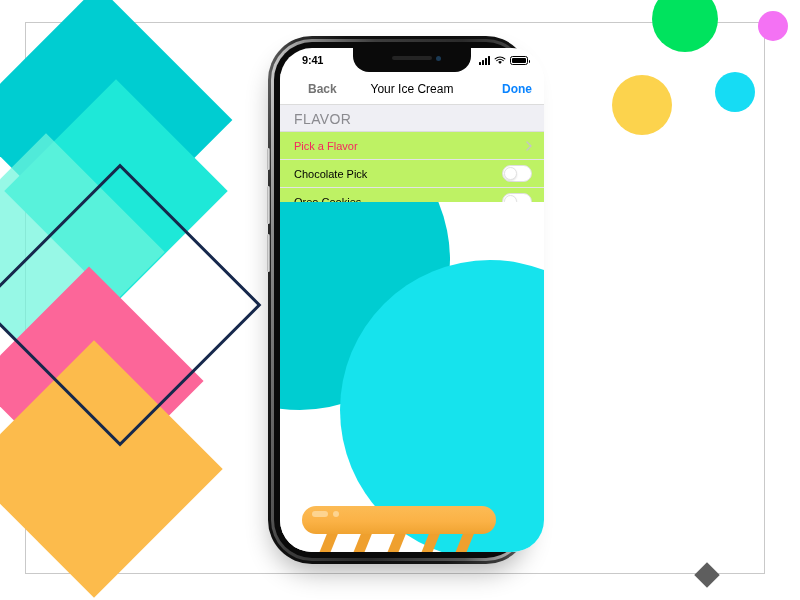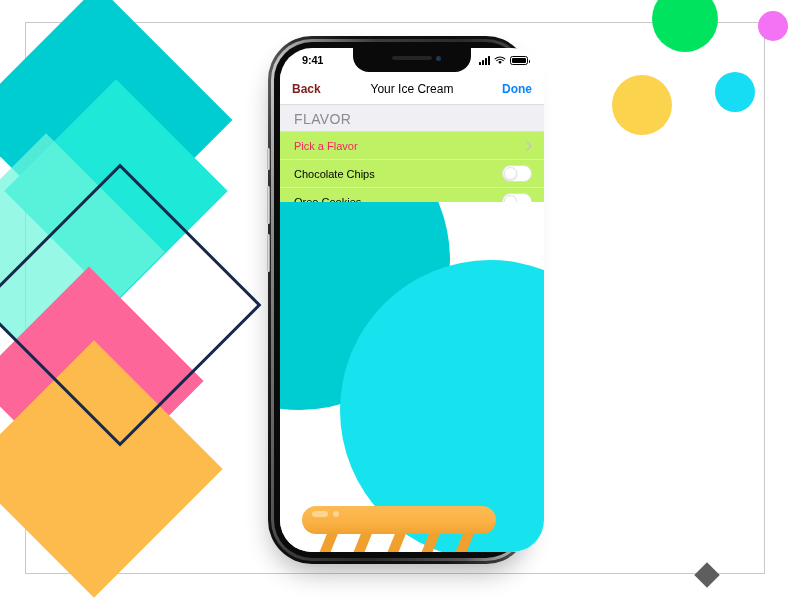--- a/index.html
+++ b/index.html
@@ -219,23 +219,23 @@
     position: relative;
     height: 30px;
     background: #ffffff;
     border-bottom: 0.5px solid #dcdcdc;
     display: flex;
     align-items: center;
     justify-content: center;
   }
   .nav-back {
     position: absolute;
-    left: 12px;
+    left: 28px;
     font-size: 12px;
-    color: #7f1d1d;
+    color: #737373;
     font-weight: bold;
   }
   .nav-title {
     font-size: 12px;
     font-weight: normal;
     color: #000;
   }
   .nav-done {
     position: absolute;
     right: 12px;
@@ -428,21 +428,21 @@
 
       <div id="table-root">
           <div class="section-header">FLAVOR</div>
           <div class="row">
             <div class="row-label accent" style="color: rgb(246, 37, 95);">Pick a Flavor</div>
             <svg class="chevron" viewBox="0 0 6 10">
               <path d="M1 1 L5 5 L1 9" stroke="#c4c4c8" stroke-width="1.4" fill="none" stroke-linecap="round" stroke-linejoin="round"></path>
             </svg>
           </div>
           <div class="row">
-            <div class="row-label">Chocolate Chips</div>
+            <div class="row-label">Chocolate Pick</div>
             <div class="toggle">
               <div class="knob"></div>
             </div>
           </div>
           <div class="row">
             <div class="row-label">Oreo Cookies</div>
             <div class="toggle">
               <div class="knob"></div>
             </div>
           </div>

